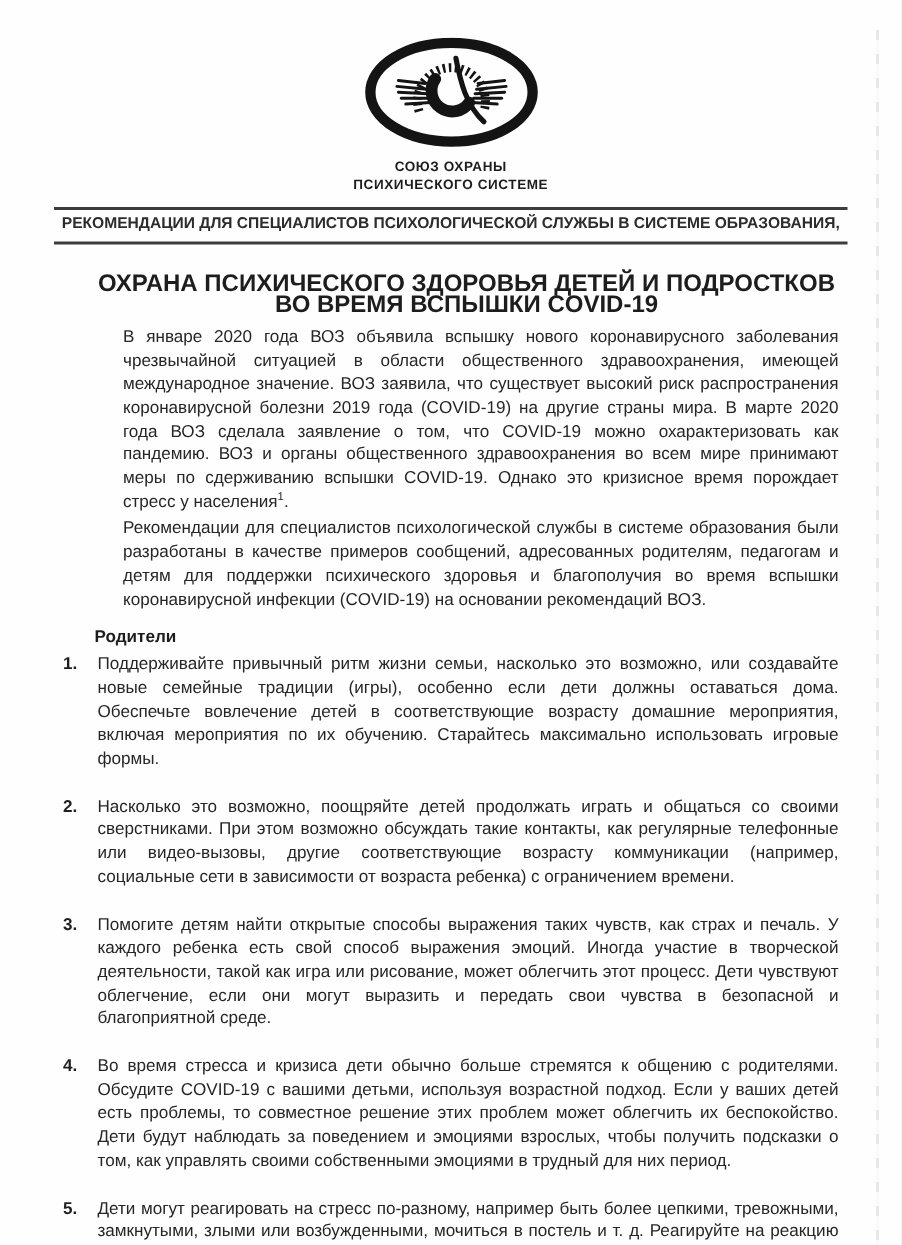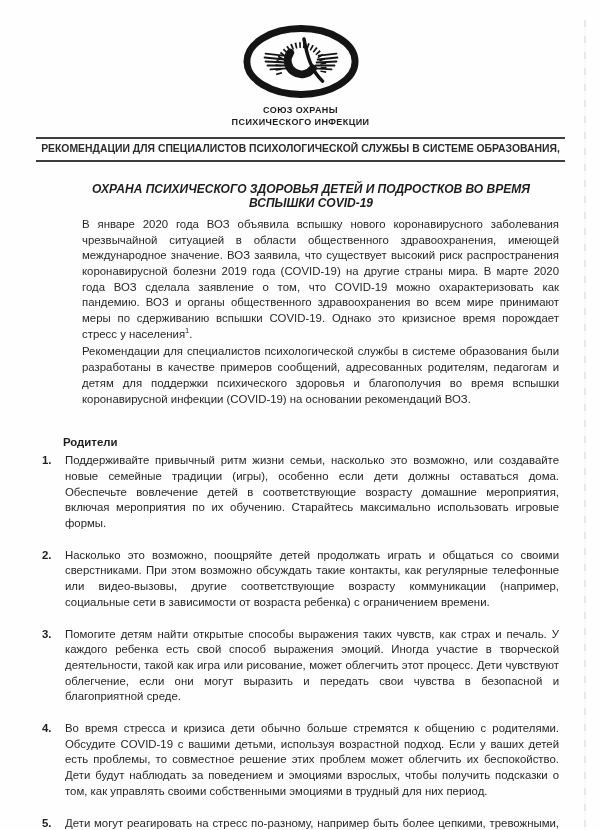--- a/index.html
+++ b/index.html
@@ -49,36 +49,35 @@
     text-align: center;
     font-weight: bold;
     font-size: 10.4px;
     line-height: 13.8px;
     color: #2c2c2c;
   }
   .doc-title {
     margin: 20px 42px 0 63px;
     text-align: center;
     font-weight: bold;
-    font-size: 12px;
+    font-size: 16px;
     line-height: 14px;
     color: #1d1d1d;
-    font-style: italic;
   }
   .body-text {
     margin: 7px 42px 0 82px;
     font-size: 11.4px;
     line-height: 15.7px;
     text-align: justify;
   }
   .body-text p { margin: 0; }
   .body-text p + p { margin-top: 2px; }
   sup.fnote { font-size: 7.5px; line-height: 0; }
   .section-heading {
-    margin: 29px 42px 0 63px;
+    margin: 11px 42px 0 63px;
     font-weight: bold;
     font-size: 11.4px;
     color: #1d1d1d;
   }
   .num-list {
     margin: 5px 42px 0 42px;
     font-size: 11.4px;
     line-height: 15.7px;
   }
   .num-item {
@@ -125,21 +124,21 @@
       <g stroke="#141414" stroke-width="2" stroke-linecap="round">
         <path d="M 96 29 L 78 31"></path>
         <path d="M 97 33 L 77 35"></path>
         <path d="M 96 37 L 76 38"></path>
         <path d="M 94 41 L 75 41"></path>
         <path d="M 91 45 L 74 44"></path>
       </g>
     </svg>
     <div class="org-name">
       <div>СОЮЗ ОХРАНЫ</div>
-      <div>ПСИХИЧЕСКОГО ИНФЕКЦИИ</div>
+      <div>ПСИХИЧЕСКОГО СИСТЕМЕ</div>
     </div>
   </div>
 
   <div class="banner">
     <div>РЕКОМЕНДАЦИИ ДЛЯ СПЕЦИАЛИСТОВ ПСИХОЛОГИЧЕСКОЙ СЛУЖБЫ В СИСТЕМЕ ОБРАЗОВАНИЯ,</div>
   </div>
 
   <div class="doc-title">ОХРАНА ПСИХИЧЕСКОГО ЗДОРОВЬЯ ДЕТЕЙ И ПОДРОСТКОВ ВО ВРЕМЯ ВСПЫШКИ COVID-19</div>
 
   <div class="body-text">

